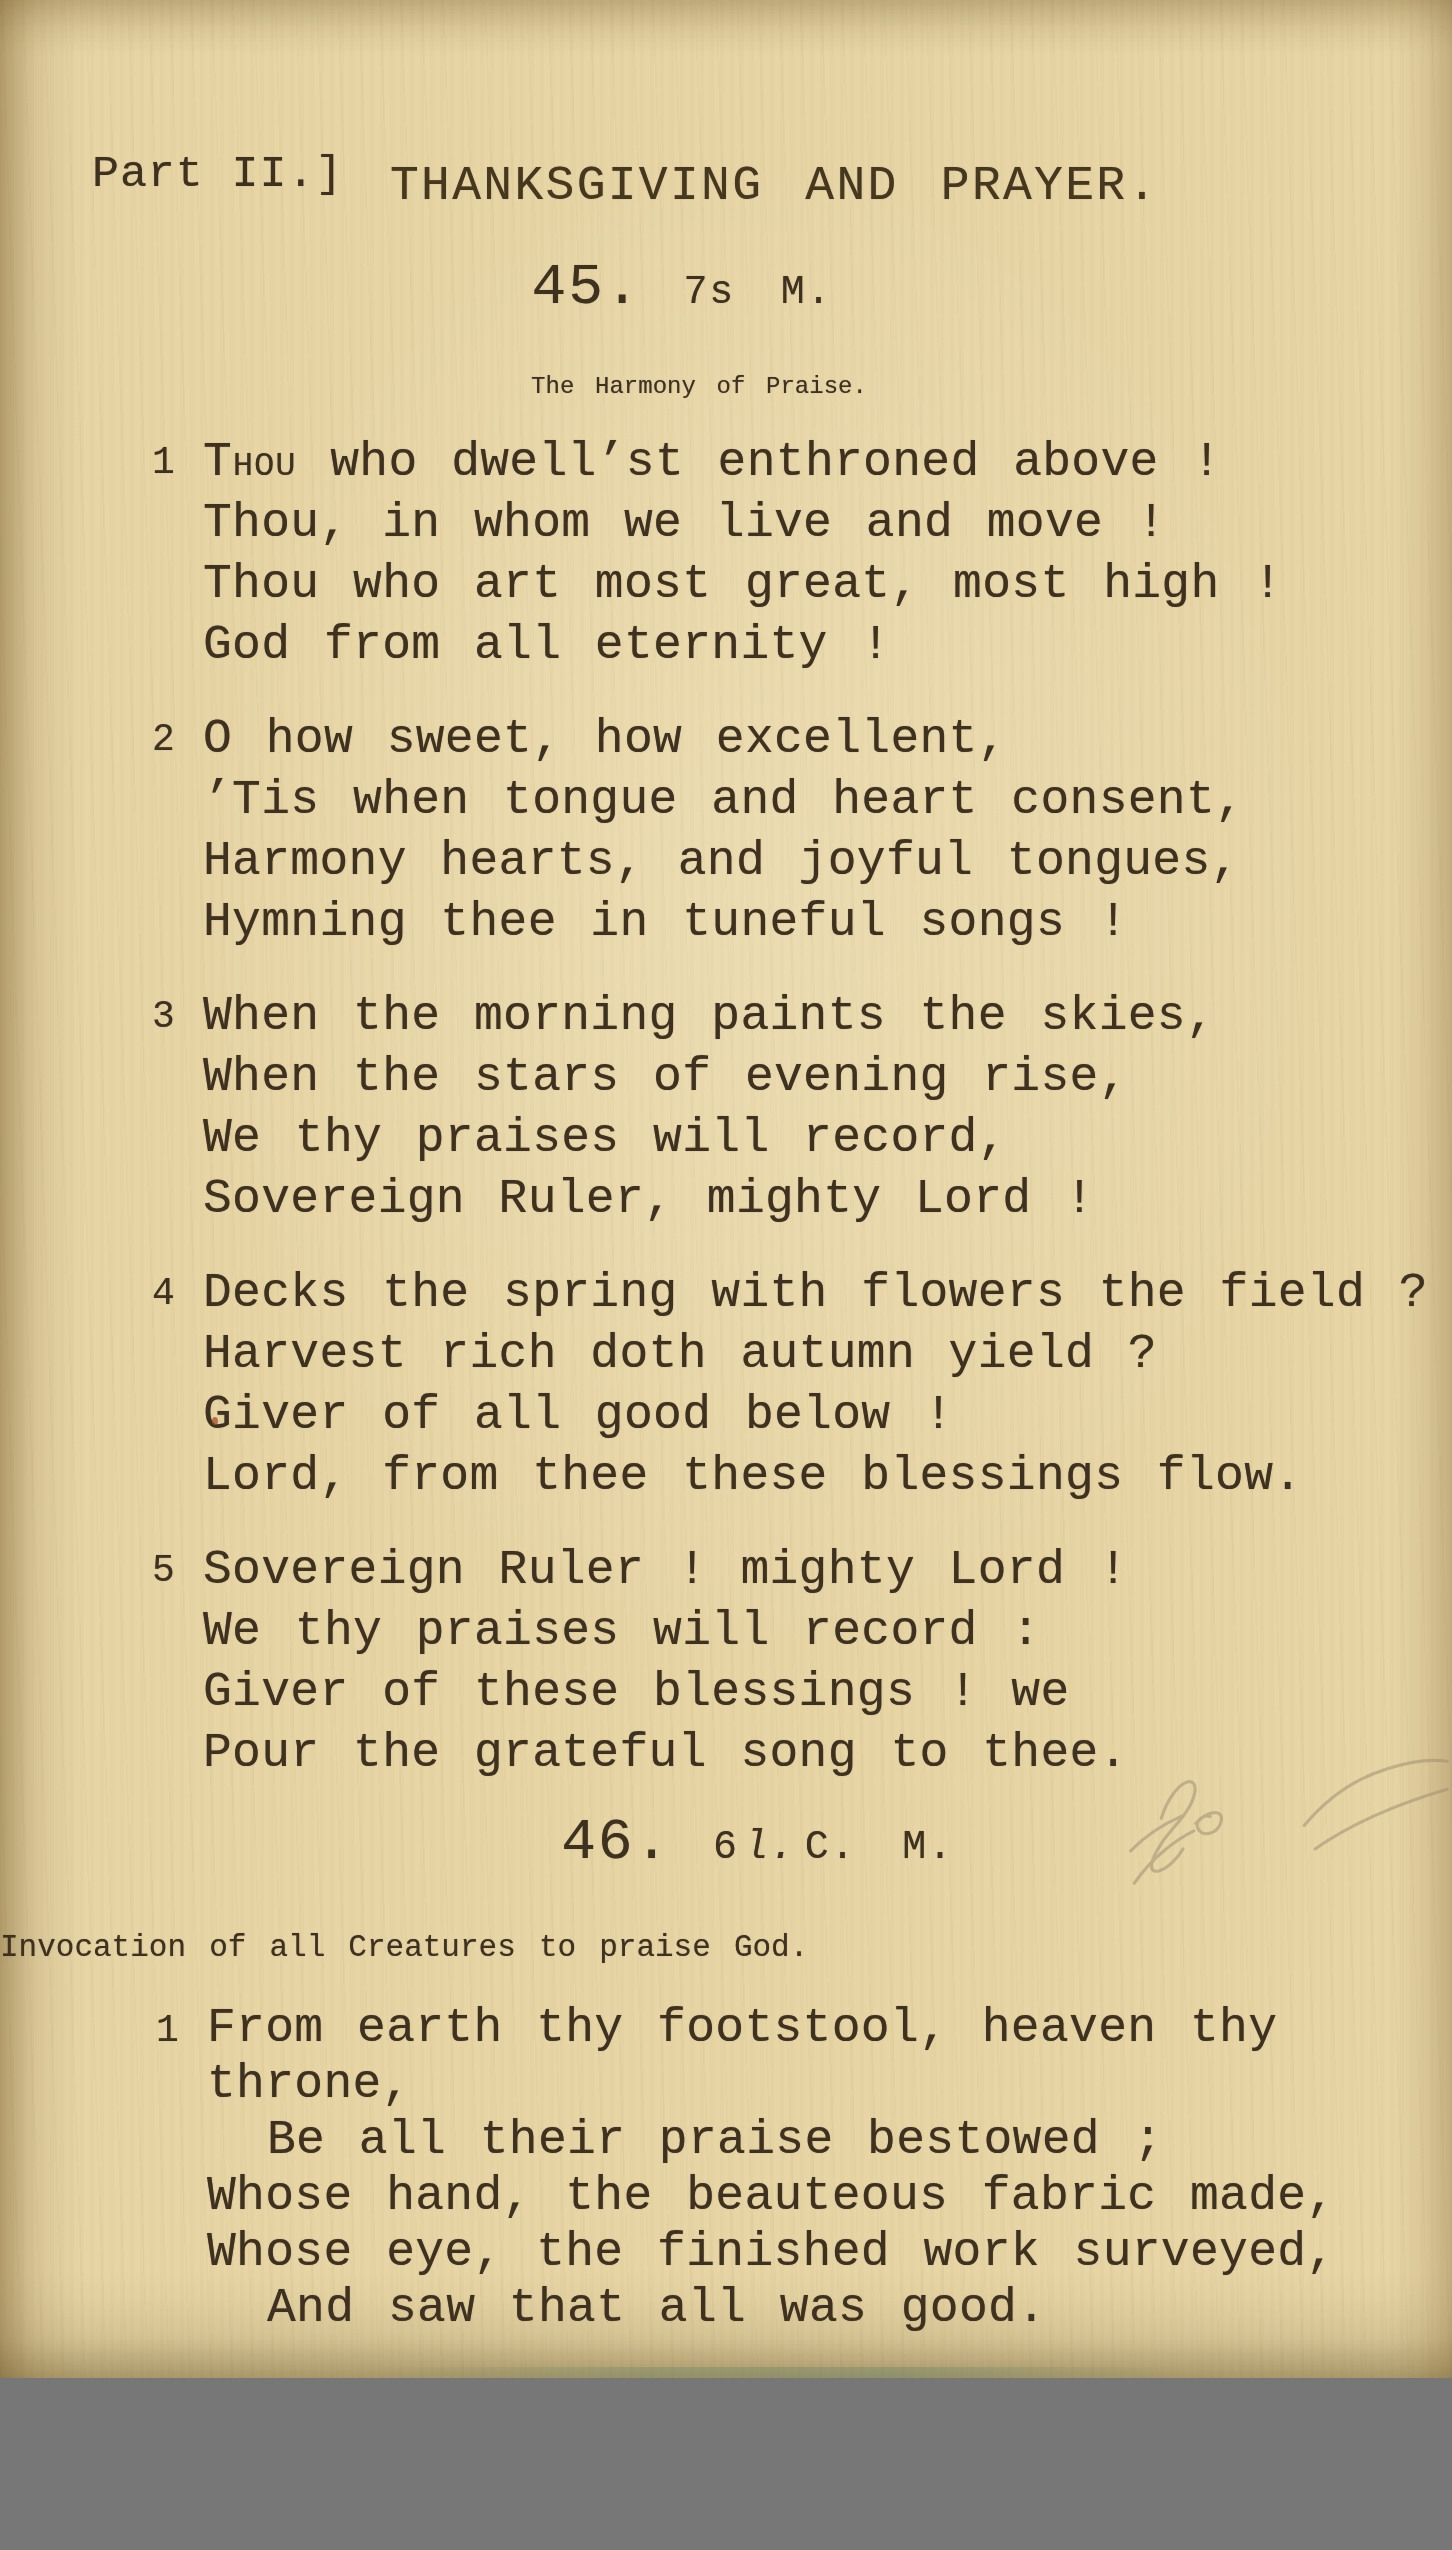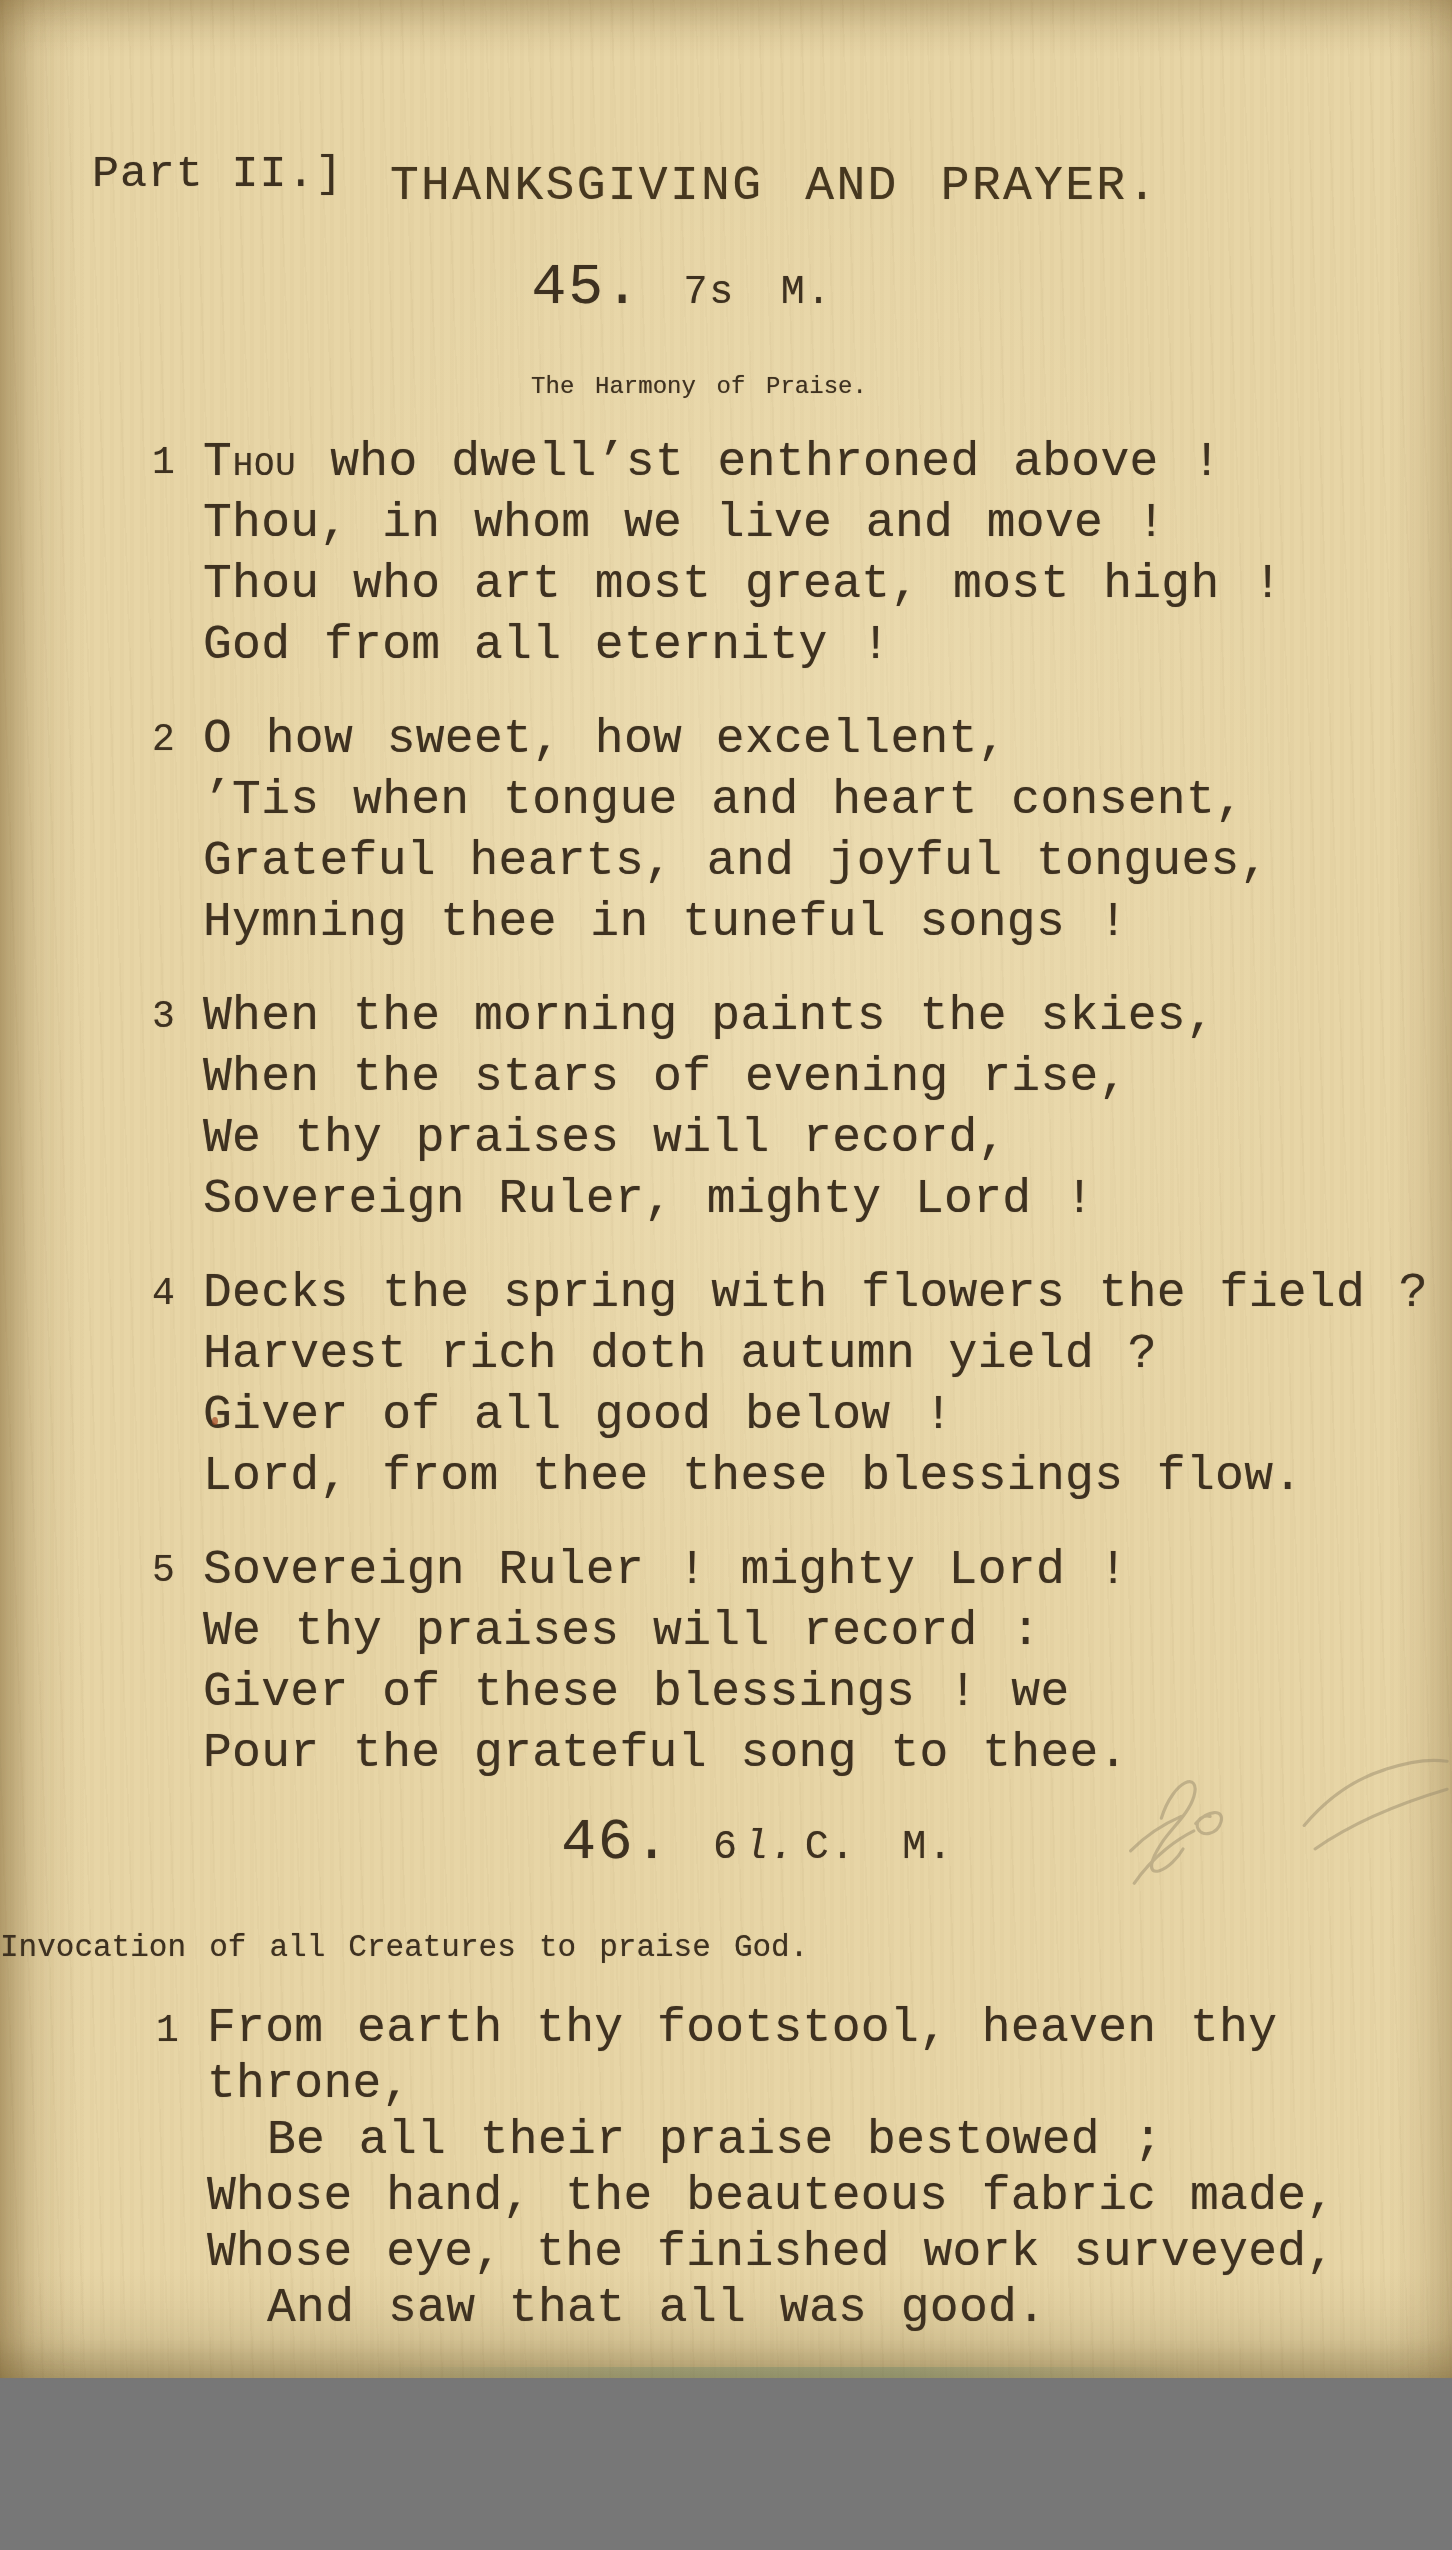--- a/index.html
+++ b/index.html
@@ -78,21 +78,21 @@
         <div>Thou who art most great, most high !</div>
         <div>God from all eternity !</div>
       </div>
     </div>
 
     <div class="verse">
       <div class="vnum ink">2</div>
       <div class="vlines ink">
         <div>O how sweet, how excellent,</div>
         <div>’Tis when tongue and heart consent,</div>
-        <div>Grateful hearts, and joyful tongues,</div>
+        <div>Harmony hearts, and joyful tongues,</div>
         <div>Hymning thee in tuneful songs !</div>
       </div>
     </div>
 
     <div class="verse">
       <div class="vnum ink">3</div>
       <div class="vlines ink">
         <div>When the morning paints the skies,</div>
         <div>When the stars of evening rise,</div>
         <div>We thy praises will record,</div>

